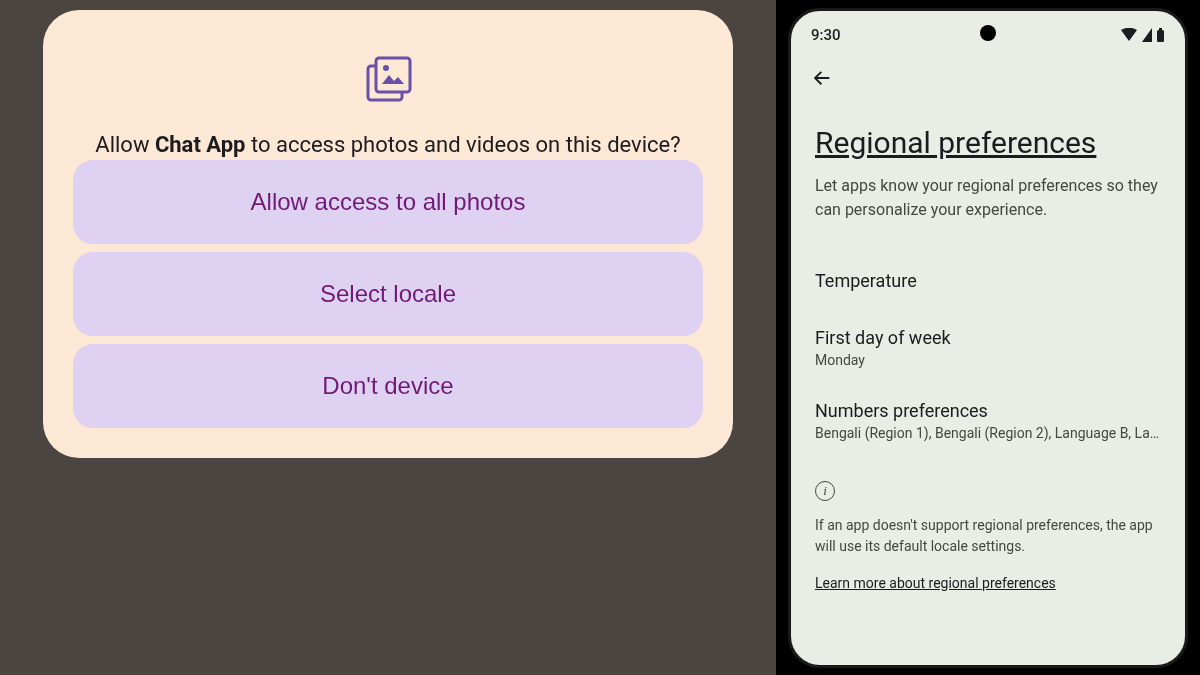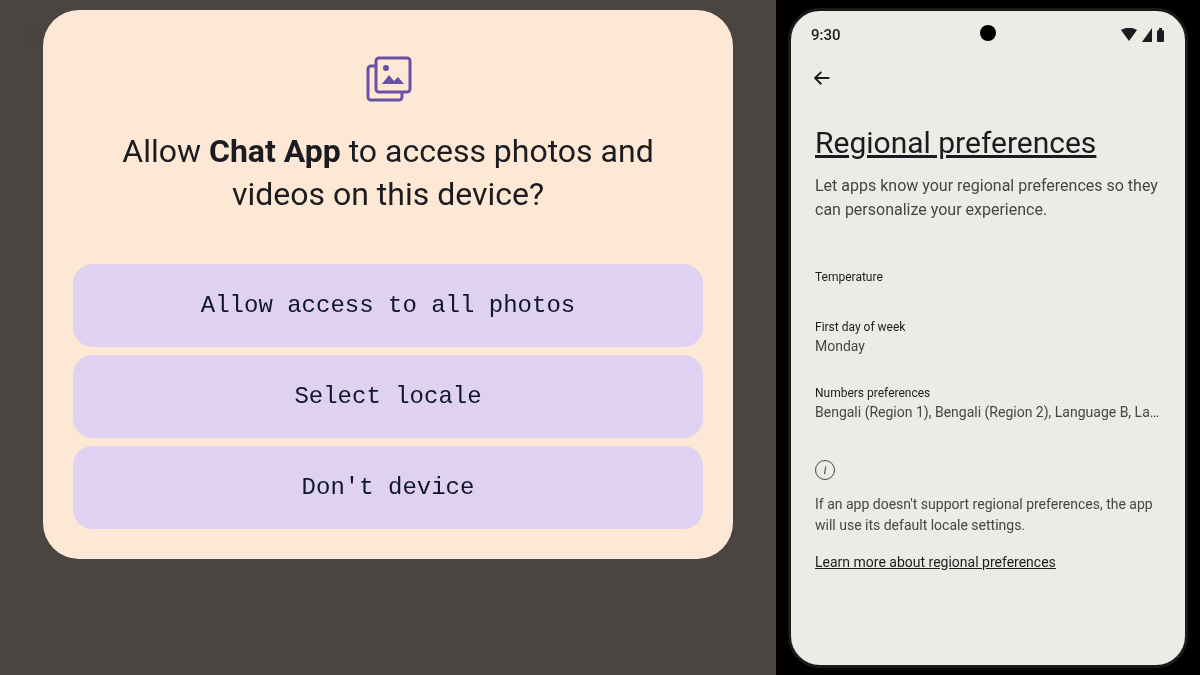--- a/index.html
+++ b/index.html
@@ -44,49 +44,48 @@
     }
     
     .dialog-icon {
       width: 56px;
       height: 56px;
       margin-bottom: 24px;
       position: relative;
     }
     
     .dialog-title {
-      font-size: 32px;
+      font-size: 22px;
       font-weight: 400;
       color: #1c1b1f;
       text-align: center;
       line-height: 1.35;
-      margin-bottom: 48px;
       max-width: 600px;
     }
     
     .dialog-title strong {
       font-weight: 700;
     }
     
     .option-buttons {
       width: 100%;
       display: flex;
       flex-direction: column;
       gap: 8px;
     }
     
     .option-button {
       background: #dfd1f2;
       border: none;
       border-radius: 20px;
       padding: 28px;
       font-size: 24px;
-      color: #0f172a;
-      cursor: pointer;
-      font-family: Liberation Mono, monospace;
+      color: #701a75;
+      cursor: pointer;
+      font-family: Liberation Sans, sans-serif;
       width: 100%;
     }
     
     
     .right-panel {
       width: 424px;
       height: 675px;
       display: flex;
       align-items: center;
       justify-content: center;
@@ -165,21 +164,21 @@
       line-height: 1.5;
       margin-bottom: 48px;
     }
     
     .pref-item {
       margin-bottom: 32px;
       cursor: pointer;
     }
     
     .pref-label {
-      font-size: 12px;
+      font-size: 18px;
       color: #1c1b1f;
       margin-bottom: 4px;
     }
     
     .pref-value {
       font-size: 14px;
       color: #44483f;
     }
     
     .info-section {

